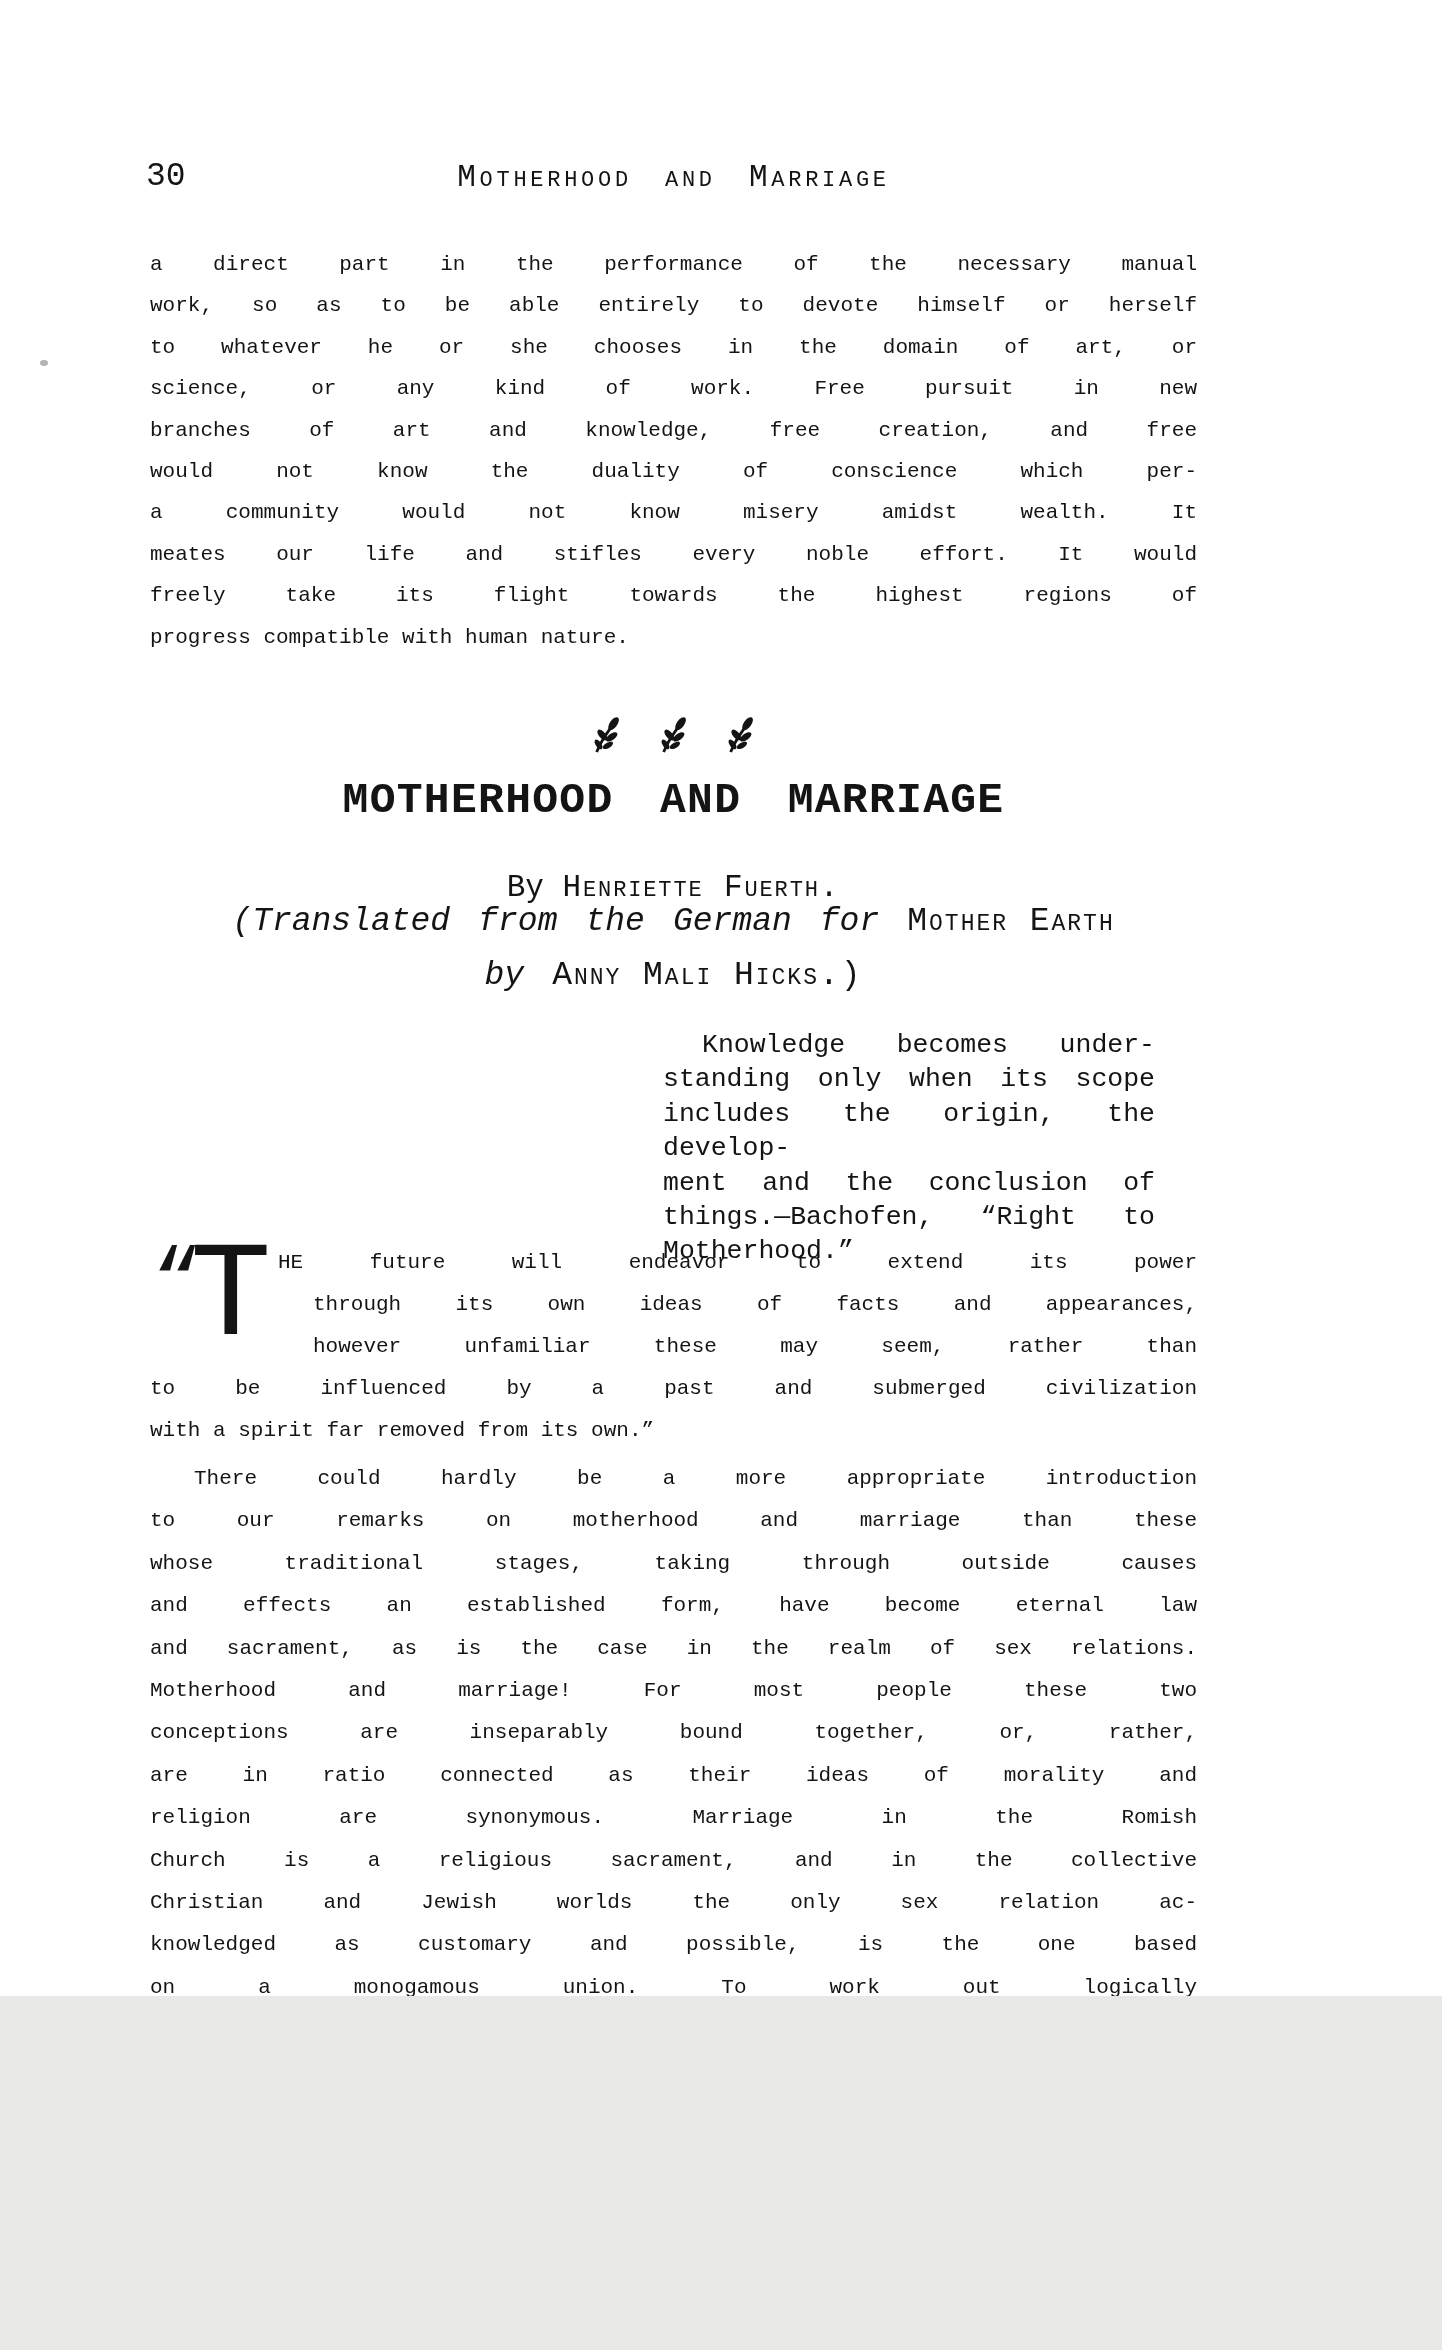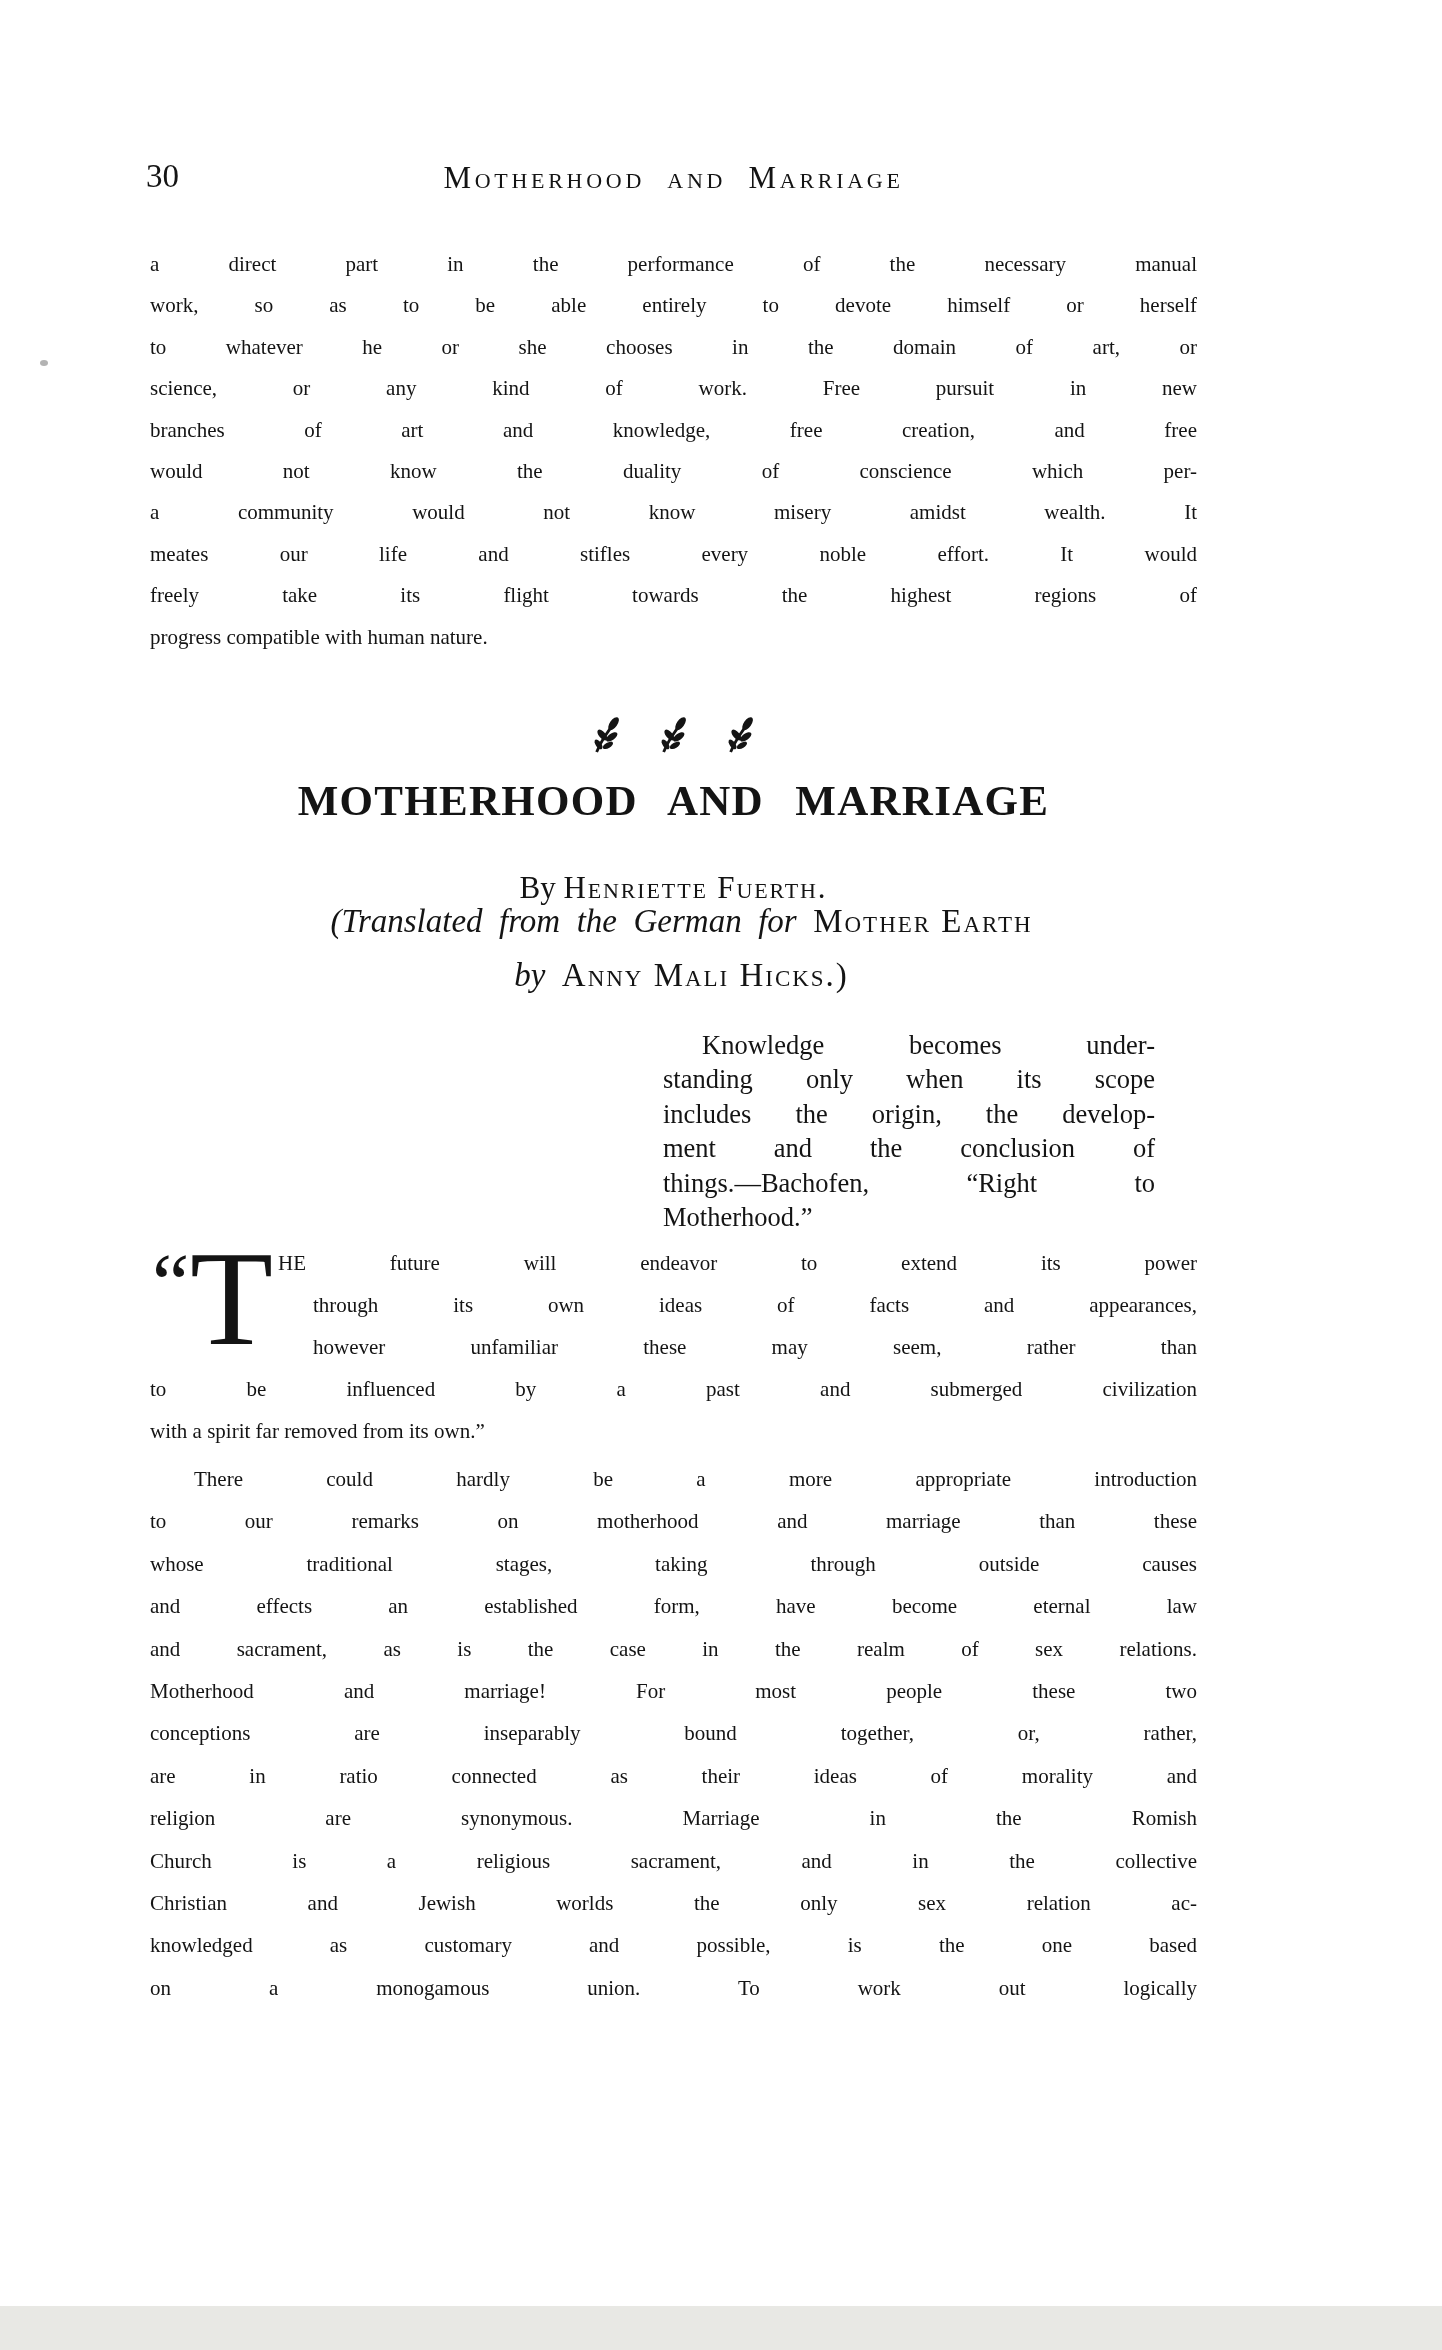--- a/index.html
+++ b/index.html
@@ -1,19 +1,19 @@
 <!DOCTYPE html>
 <html><head>
 <meta charset="utf-8">
 <style>
   html,body{margin:0;padding:0;background:#e8e8e4;}
   .page{
-    position:relative;width:1442px;height:2306px;margin:0 auto;
+    position:relative;width:1442px;height:1996px;margin:0 auto;
     background:#ffffff;color:#141414;
-    font-family:Liberation Serif, serif;
+    font-family:Liberation Mono, monospace;
     overflow:hidden;
   }
   
   .pagenum{position:absolute;left:146px;top:158px;font-size:33px;}
   .running-header{
     position:absolute;left:150px;top:160px;width:1047px;text-align:center;
     font-variant:small-caps;font-size:31px;letter-spacing:.12em;word-spacing:.35em;
   }
   
   .tblock{position:absolute;left:150px;width:1047px;}
@@ -29,21 +29,21 @@
   
   .article-title{
     position:absolute;left:150px;top:776px;width:1047px;margin:0;text-align:center;
     font-size:43px;font-weight:bold;letter-spacing:.03em;word-spacing:.45em;
   }
   .byline{
     position:absolute;left:150px;top:870px;width:1047px;text-align:center;font-size:31px;
   }
   .byline .caps,.trans .caps{font-variant:small-caps;letter-spacing:.06em;}
   .trans{
-    position:absolute;left:158px;width:1047px;text-align:center;font-size:33px;
+    position:absolute;left:150px;width:1047px;text-align:center;font-size:33px;
   }
   .trans .ital{font-style:italic;word-spacing:.25em;}
   #trans1{top:903px;}
   #trans2{top:957px;}
   
   .epigraph{position:absolute;left:663px;top:1028px;width:492px;}
   .epigraph .line{font-size:26.5px;line-height:34.4px;}
   .epigraph .first{padding-left:39px;}
   
   #open-para{top:1242px;}

